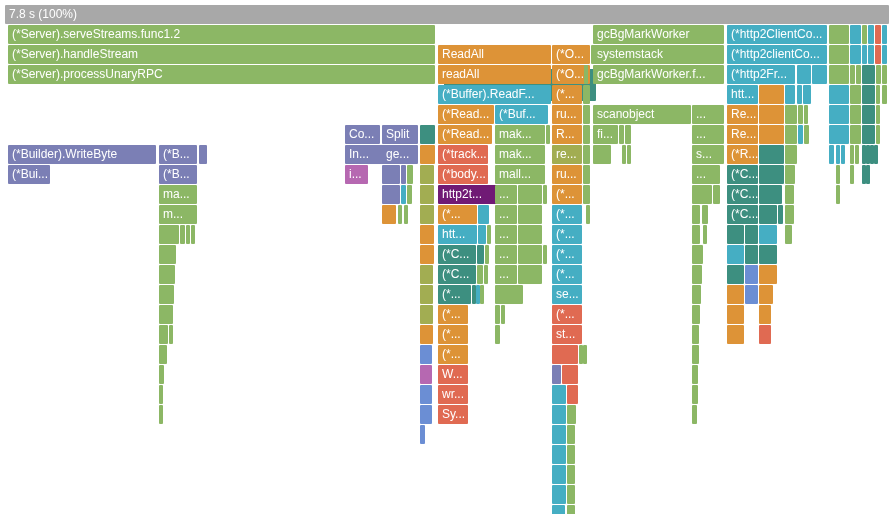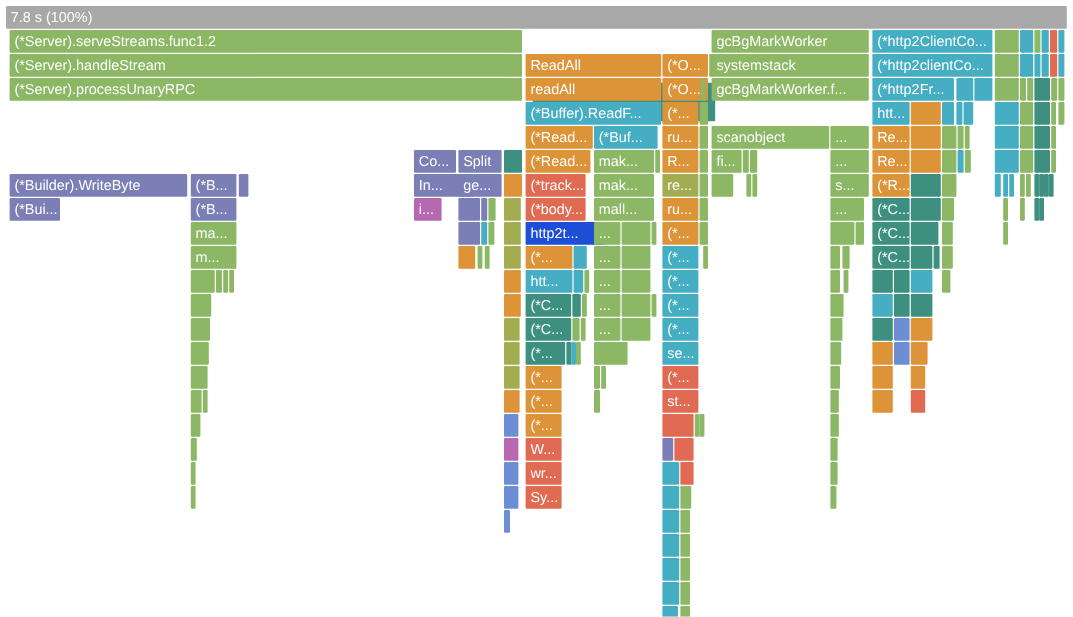--- a/index.html
+++ b/index.html
@@ -228,21 +228,21 @@
     </div>
     <div class="frame" style="left: 438px; top: 125px; width: 54px; height: 19px; background: rgb(221, 147, 55);">
       <span class="lbl">(*Read...</span>
     </div>
     <div class="frame" style="left: 438px; top: 145px; width: 50px; height: 19px; background: rgb(224, 106, 82);">
       <span class="lbl">(*track...</span>
     </div>
     <div class="frame" style="left: 438px; top: 165px; width: 50px; height: 19px; background: rgb(224, 106, 82);">
       <span class="lbl">(*body...</span>
     </div>
-    <div class="frame" style="left: 438px; top: 185px; width: 66px; height: 19px; background: #1d4ed8;">
+    <div class="frame" style="left: 438px; top: 185px; width: 66px; height: 19px; background: #701a75;">
       <span class="lbl">http2t...</span>
     </div>
     <div class="frame" style="left: 438px; top: 205px; width: 39px; height: 19px; background: rgb(221, 147, 55);">
       <span class="lbl">(*...</span>
     </div>
     <div class="frame" style="left: 478px; top: 205px; width: 11px; height: 19px; background: rgb(69, 174, 195);">
       <span class="lbl"></span>
     </div>
     <div class="frame" style="left: 438px; top: 225px; width: 39px; height: 19px; background: rgb(69, 174, 195);">
       <span class="lbl">htt...</span>

